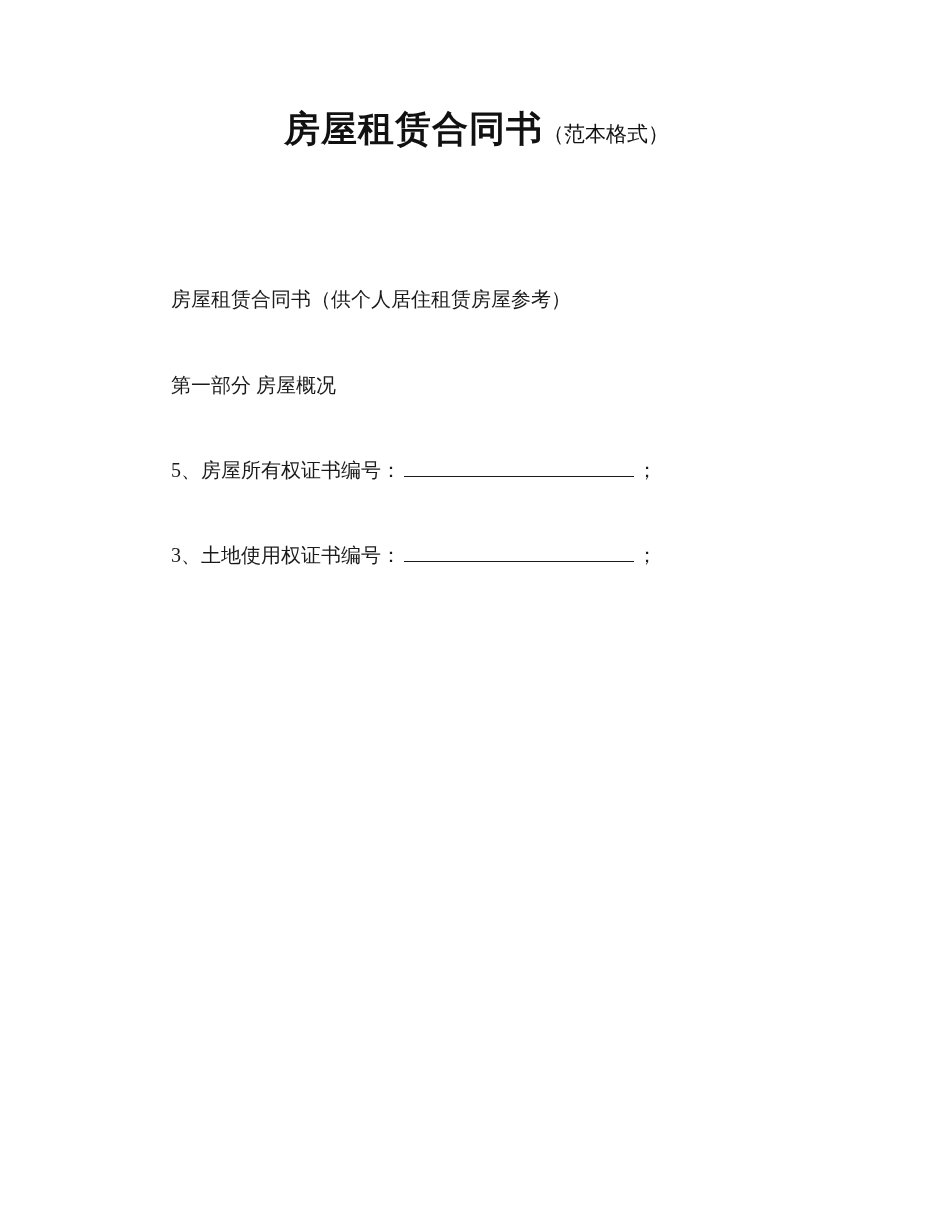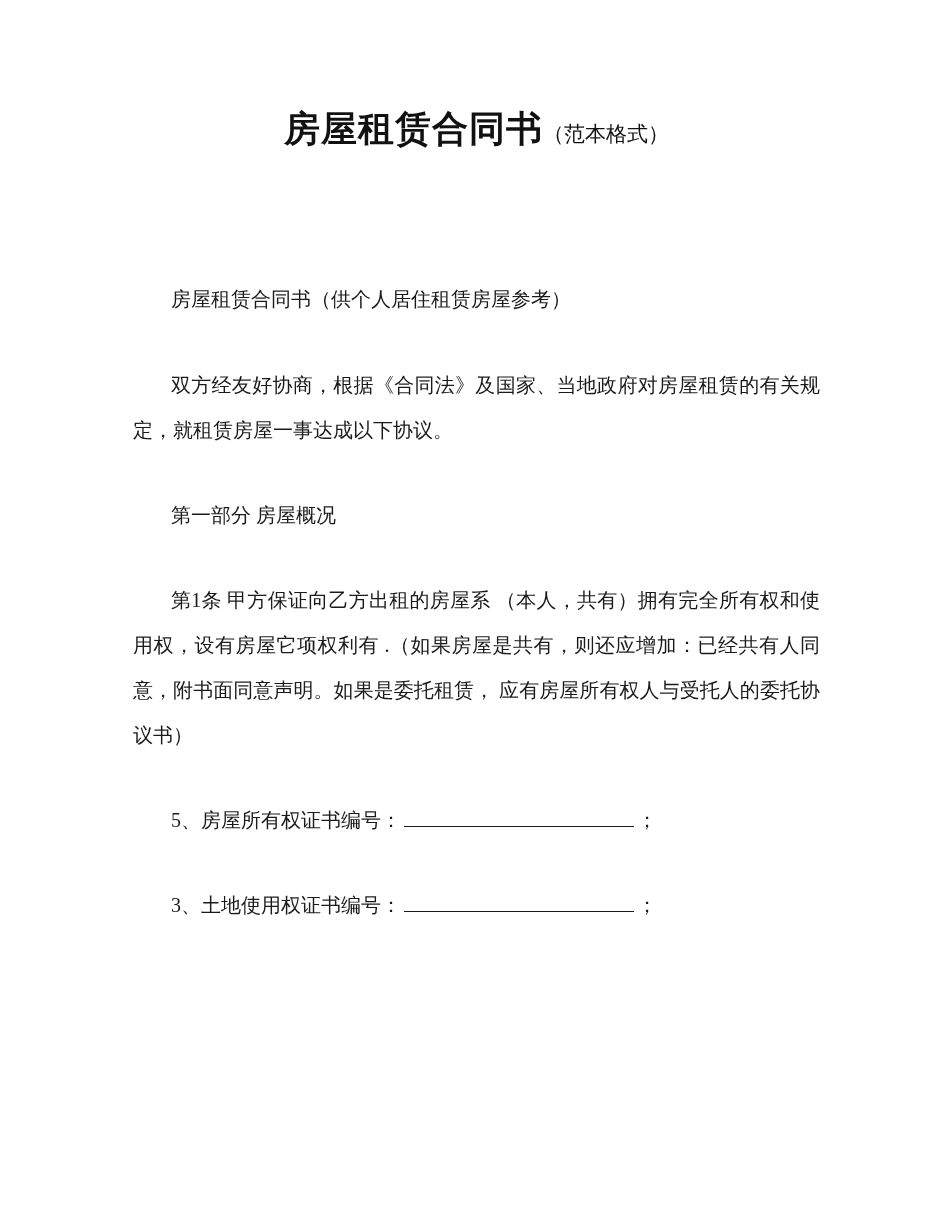--- a/index.html
+++ b/index.html
@@ -62,25 +62,23 @@
 <div class="page">
   <div class="content">
 
     <div class="title-line">
       <span class="doc-title">房屋租赁合同书</span><span class="doc-title-note">（范本格式）</span>
     </div>
 
     <p class="para first-para">房屋租赁合同书（供个人居住租赁房屋参考）</p>
 
 
-    <p class="para">双方经友好协商，根据《合同法》及国家、当地政府对房屋租赁的有关规定，就租赁房屋一事达成以下协议。</p>
 
     <p class="para">第一部分  房屋概况</p>
 
-    <p class="para">第1条  甲方保证向乙方出租的房屋系 （本人，共有）拥有完全所有权和使用权，设有房屋它项权利有 .（如果房屋是共有，则还应增加：已经共有人同意，附书面同意声明。如果是委托租赁， 应有房屋所有权人与受托人的委托协议书）</p>
 
 
     <p class="para">
       <span>5、房屋所有权证书编号：</span><span class="blank blank-cert-number"></span><span>；</span>
     </p>
 
     <p class="para">
       <span>3、土地使用权证书编号：</span><span class="blank blank-cert-number"></span><span>；</span>
     </p>
 

